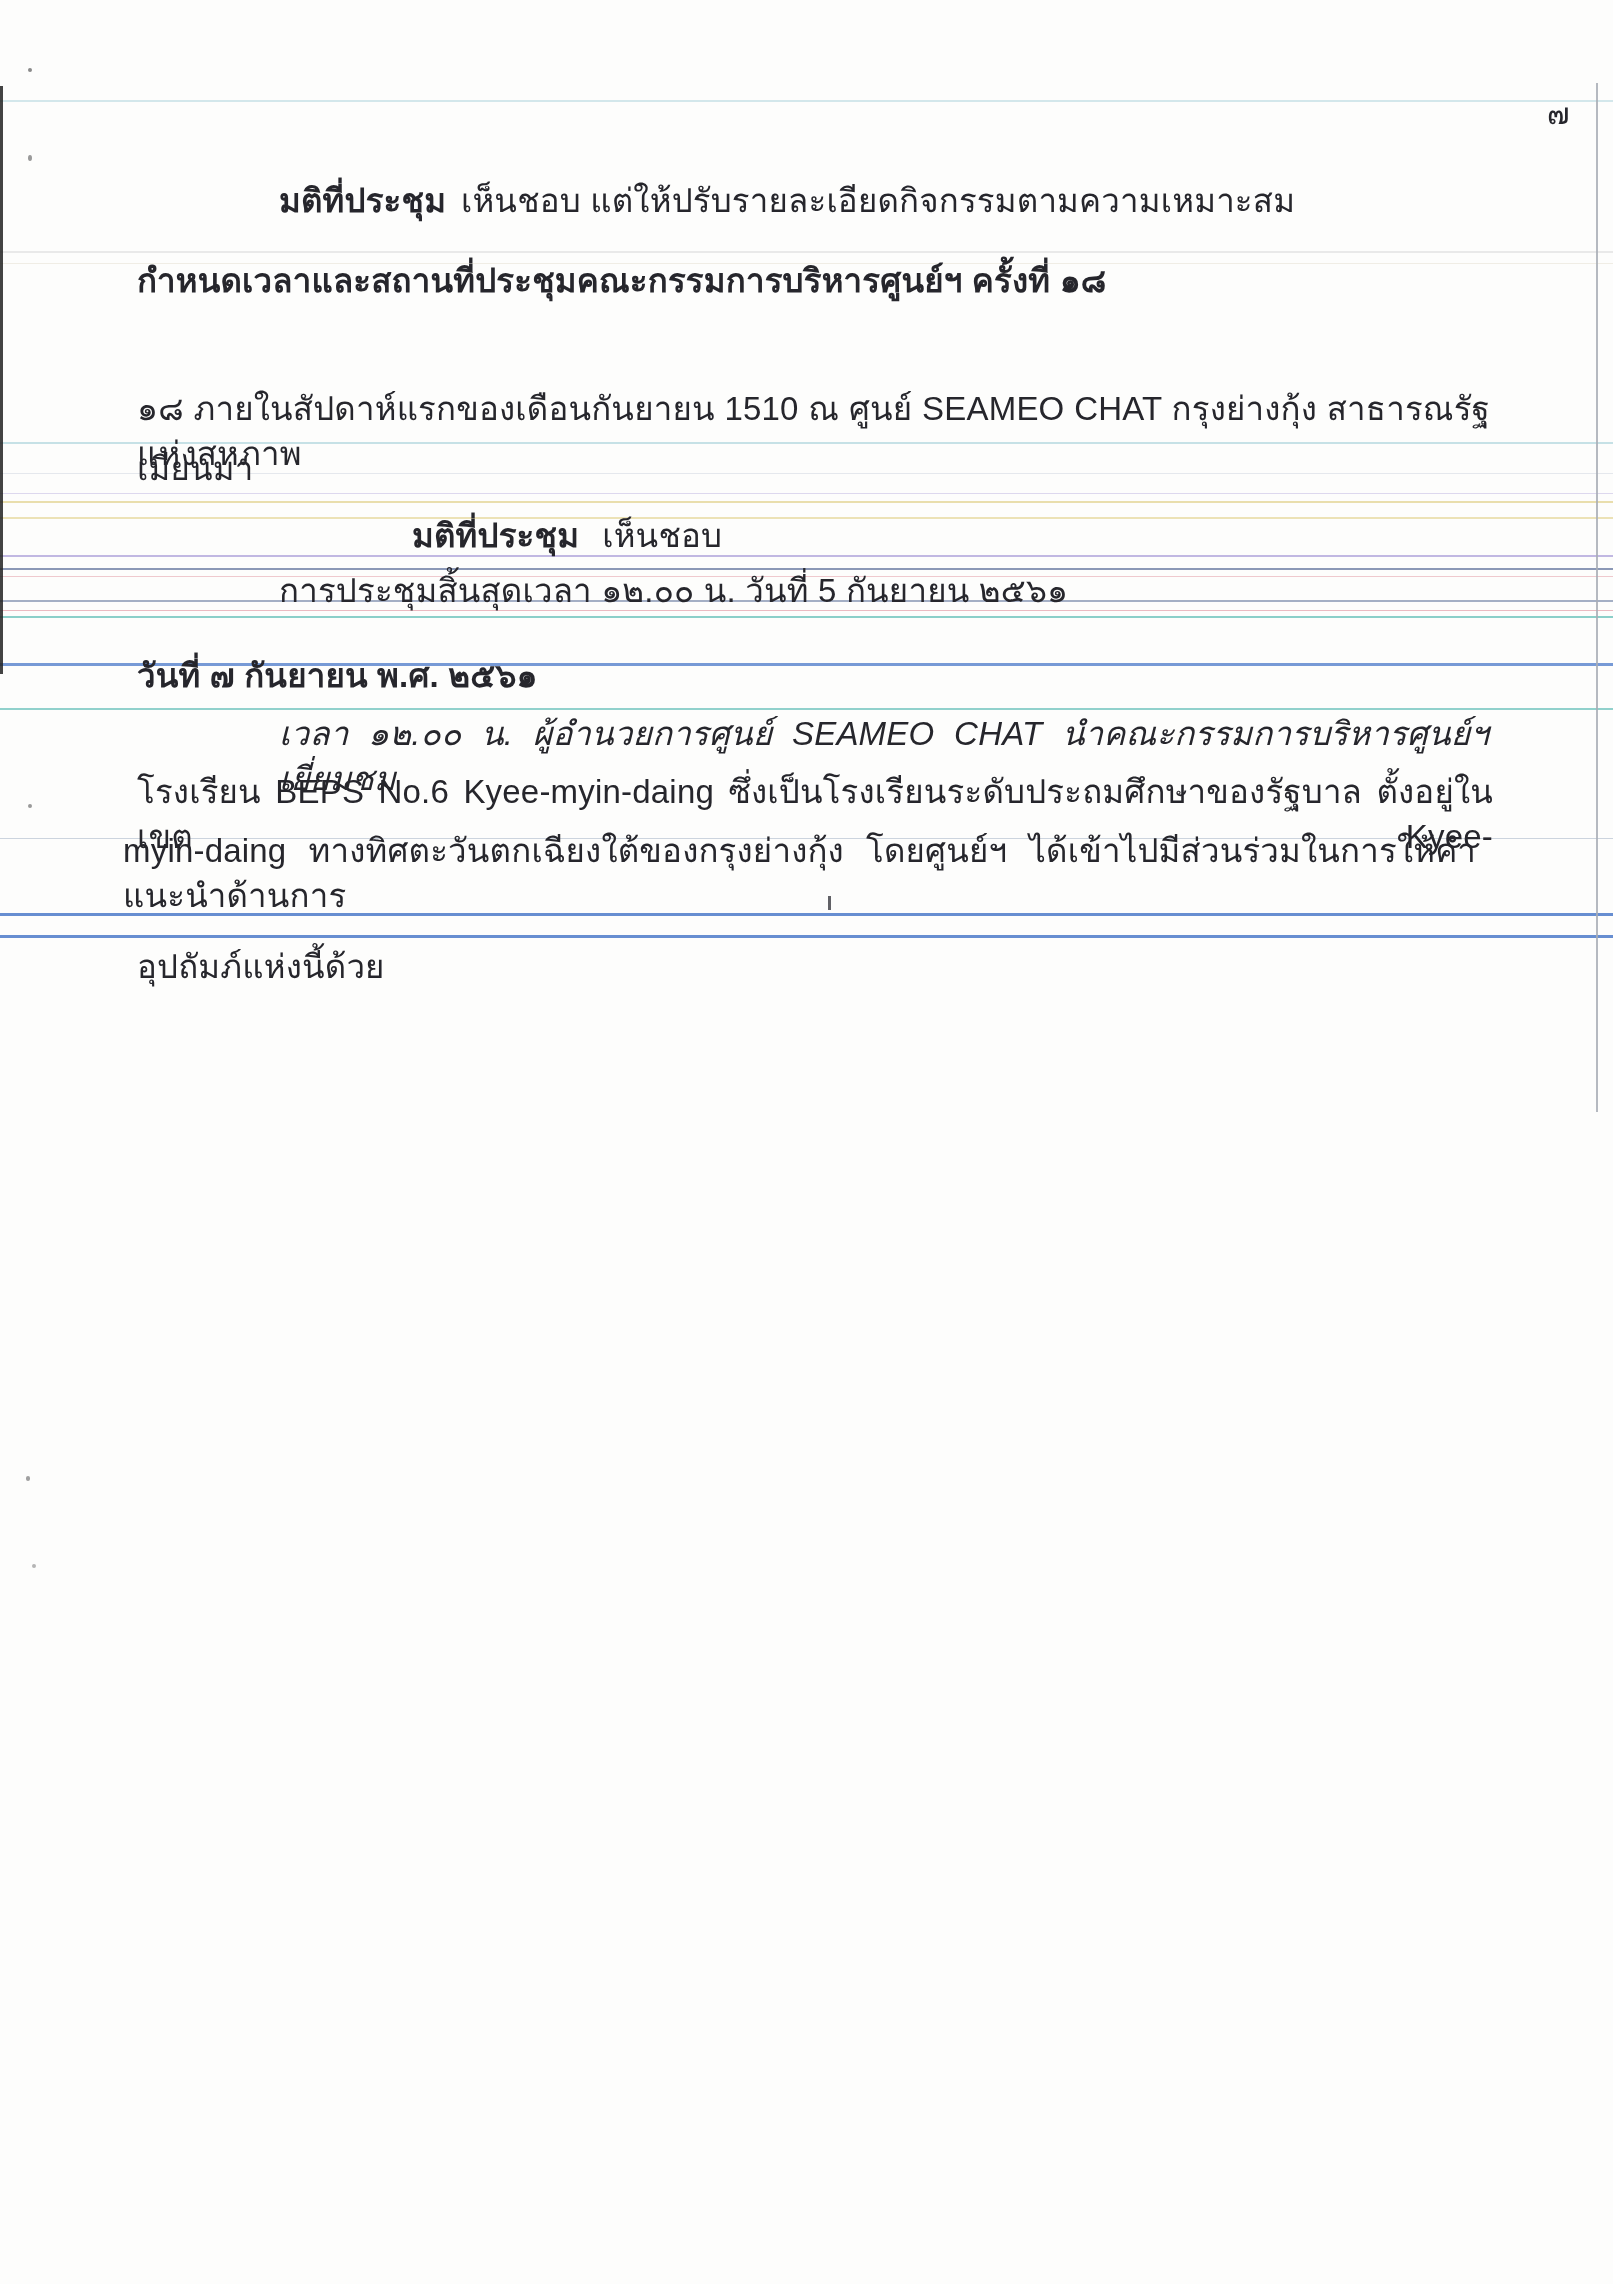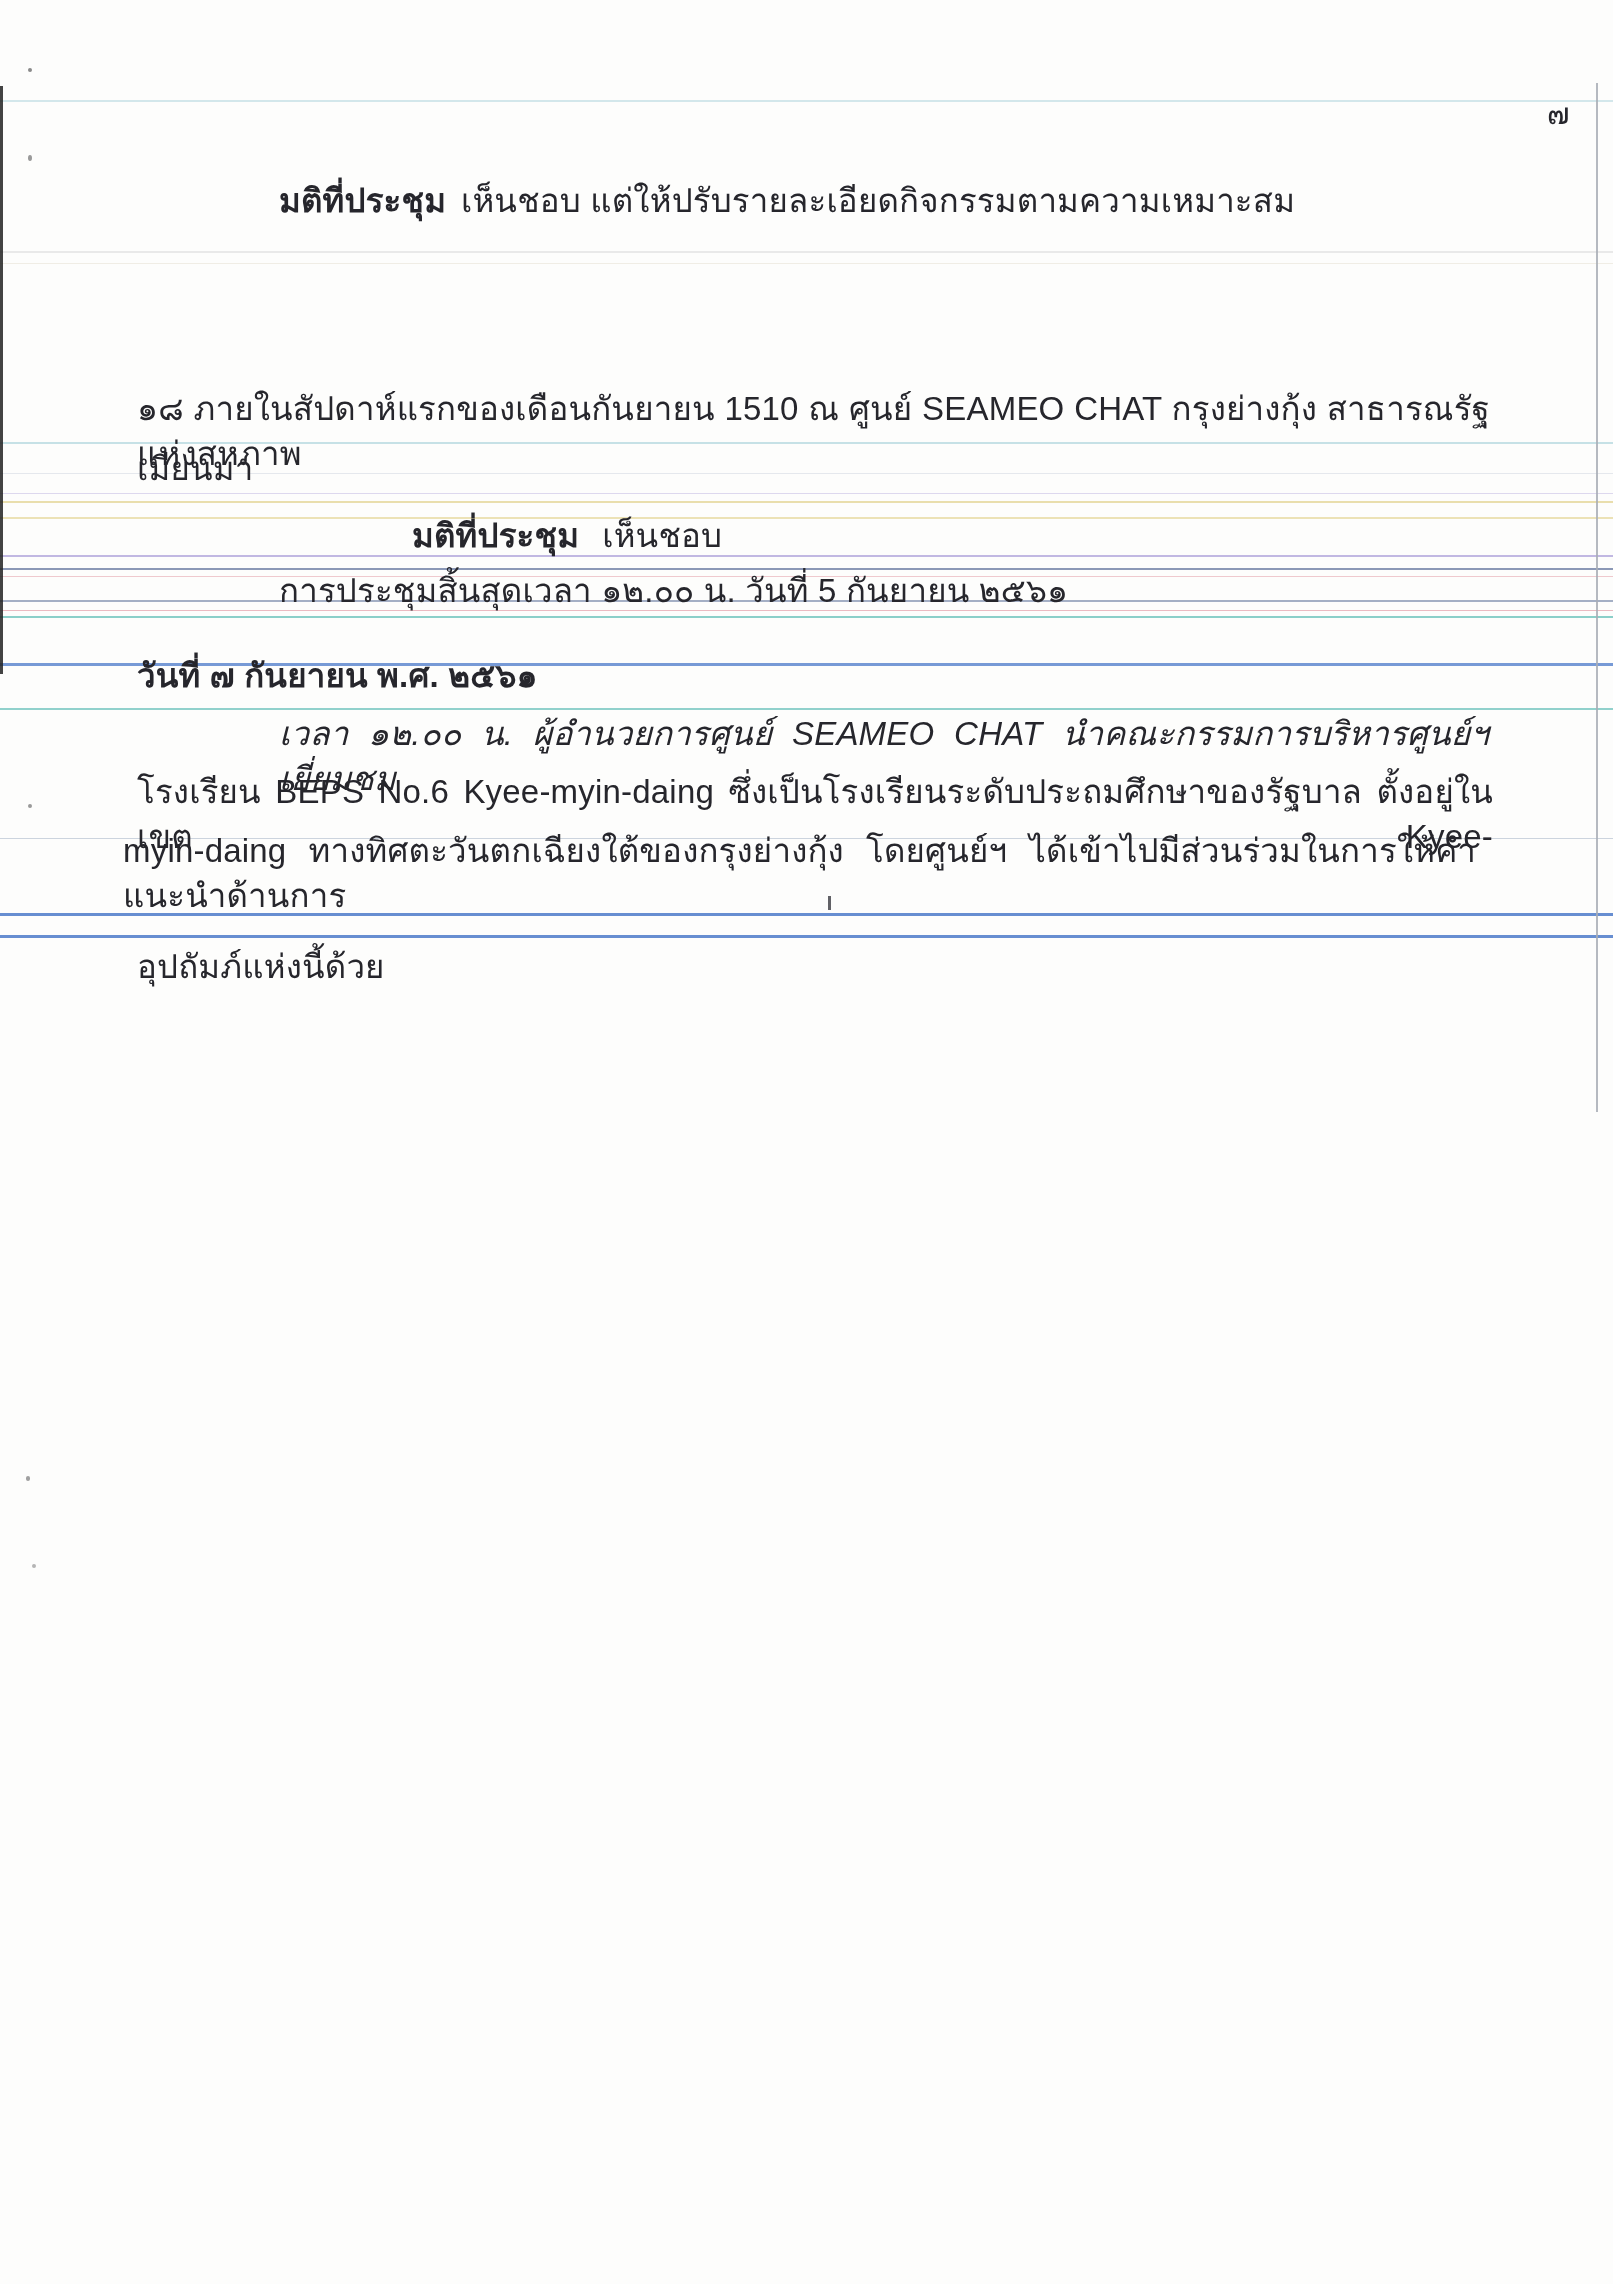--- a/index.html
+++ b/index.html
@@ -62,20 +62,21 @@
   <div class="speck" style="left:28px;top:804px;width:3.9px;height:3.9px;background:#9a9a9a;"></div>
   <div class="speck" style="left:25.5px;top:1476px;width:4.9px;height:4.9px;background:#a0a0a0;"></div>
   <div class="speck" style="left:32px;top:1564px;width:3.9px;height:3.9px;background:#b5b5b5;"></div>
 
   <div class="pagenum" style="left:1547px;top:90px;">๗</div>
 
   <div class="tl" style="left:279px;top:178px;">
     <span class="lead">มติที่ประชุม</span><span class="rest">เห็นชอบ แต่ให้ปรับรายละเอียดกิจกรรมตามความเหมาะสม</span>
   </div>
 
+  <div class="tl bold" style="left:137px;top:258px;">กำหนดเวลาและสถานที่ประชุมคณะกรรมการบริหารศูนย์ฯ ครั้งที่ ๑๘</div>
 
 
   <div class="tl just" style="left:137px;top:386px;width:1353px;">๑๘ ภายในสัปดาห์แรกของเดือนกันยายน 1510 ณ ศูนย์ SEAMEO  CHAT กรุงย่างกุ้ง สาธารณรัฐแห่งสหภาพ</div>
 
   <div class="tl" style="left:137px;top:446px;">เมียนมา</div>
 
   <div class="tl" style="left:412px;top:513px;">
     <span class="lead">มติที่ประชุม</span><span class="rest wide">เห็นชอบ</span>
   </div>
 

